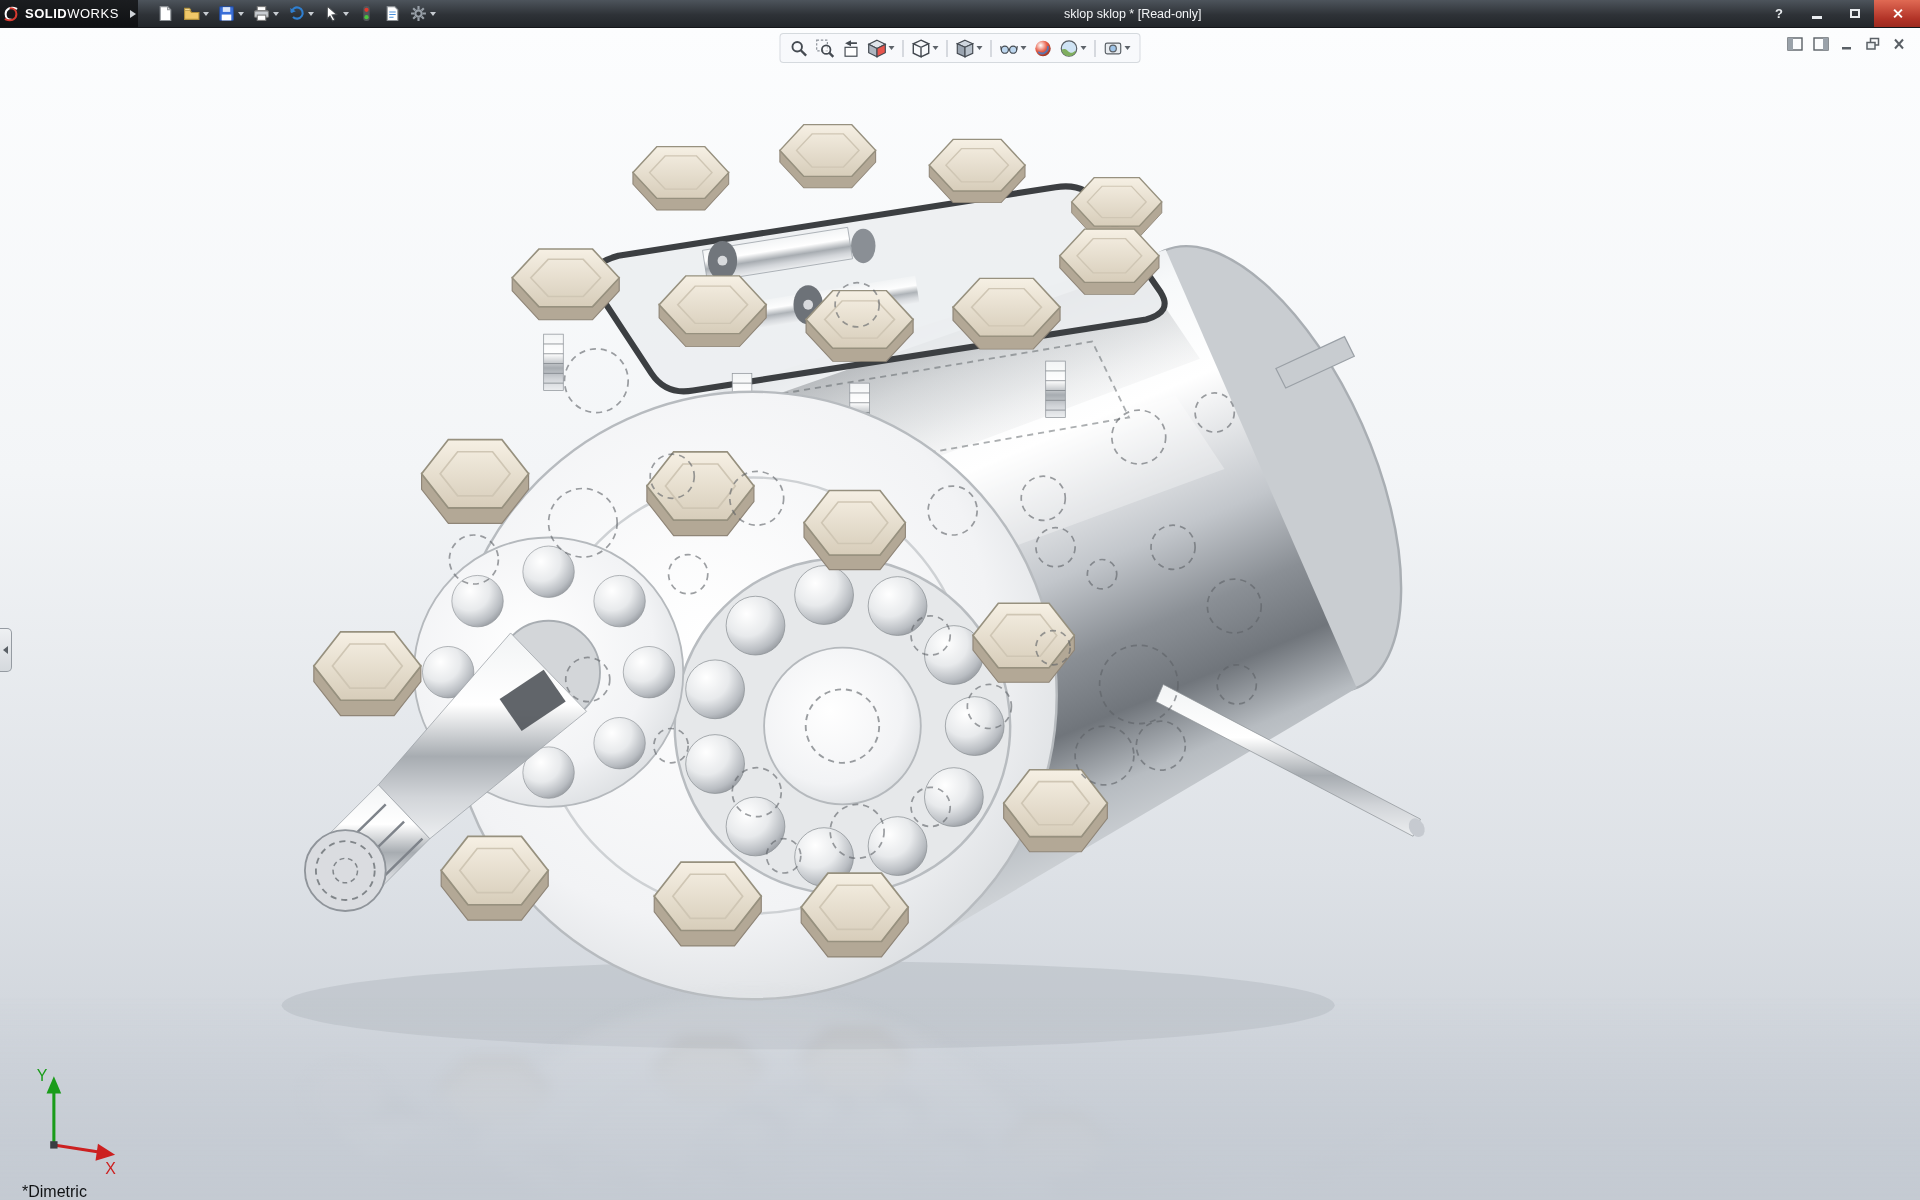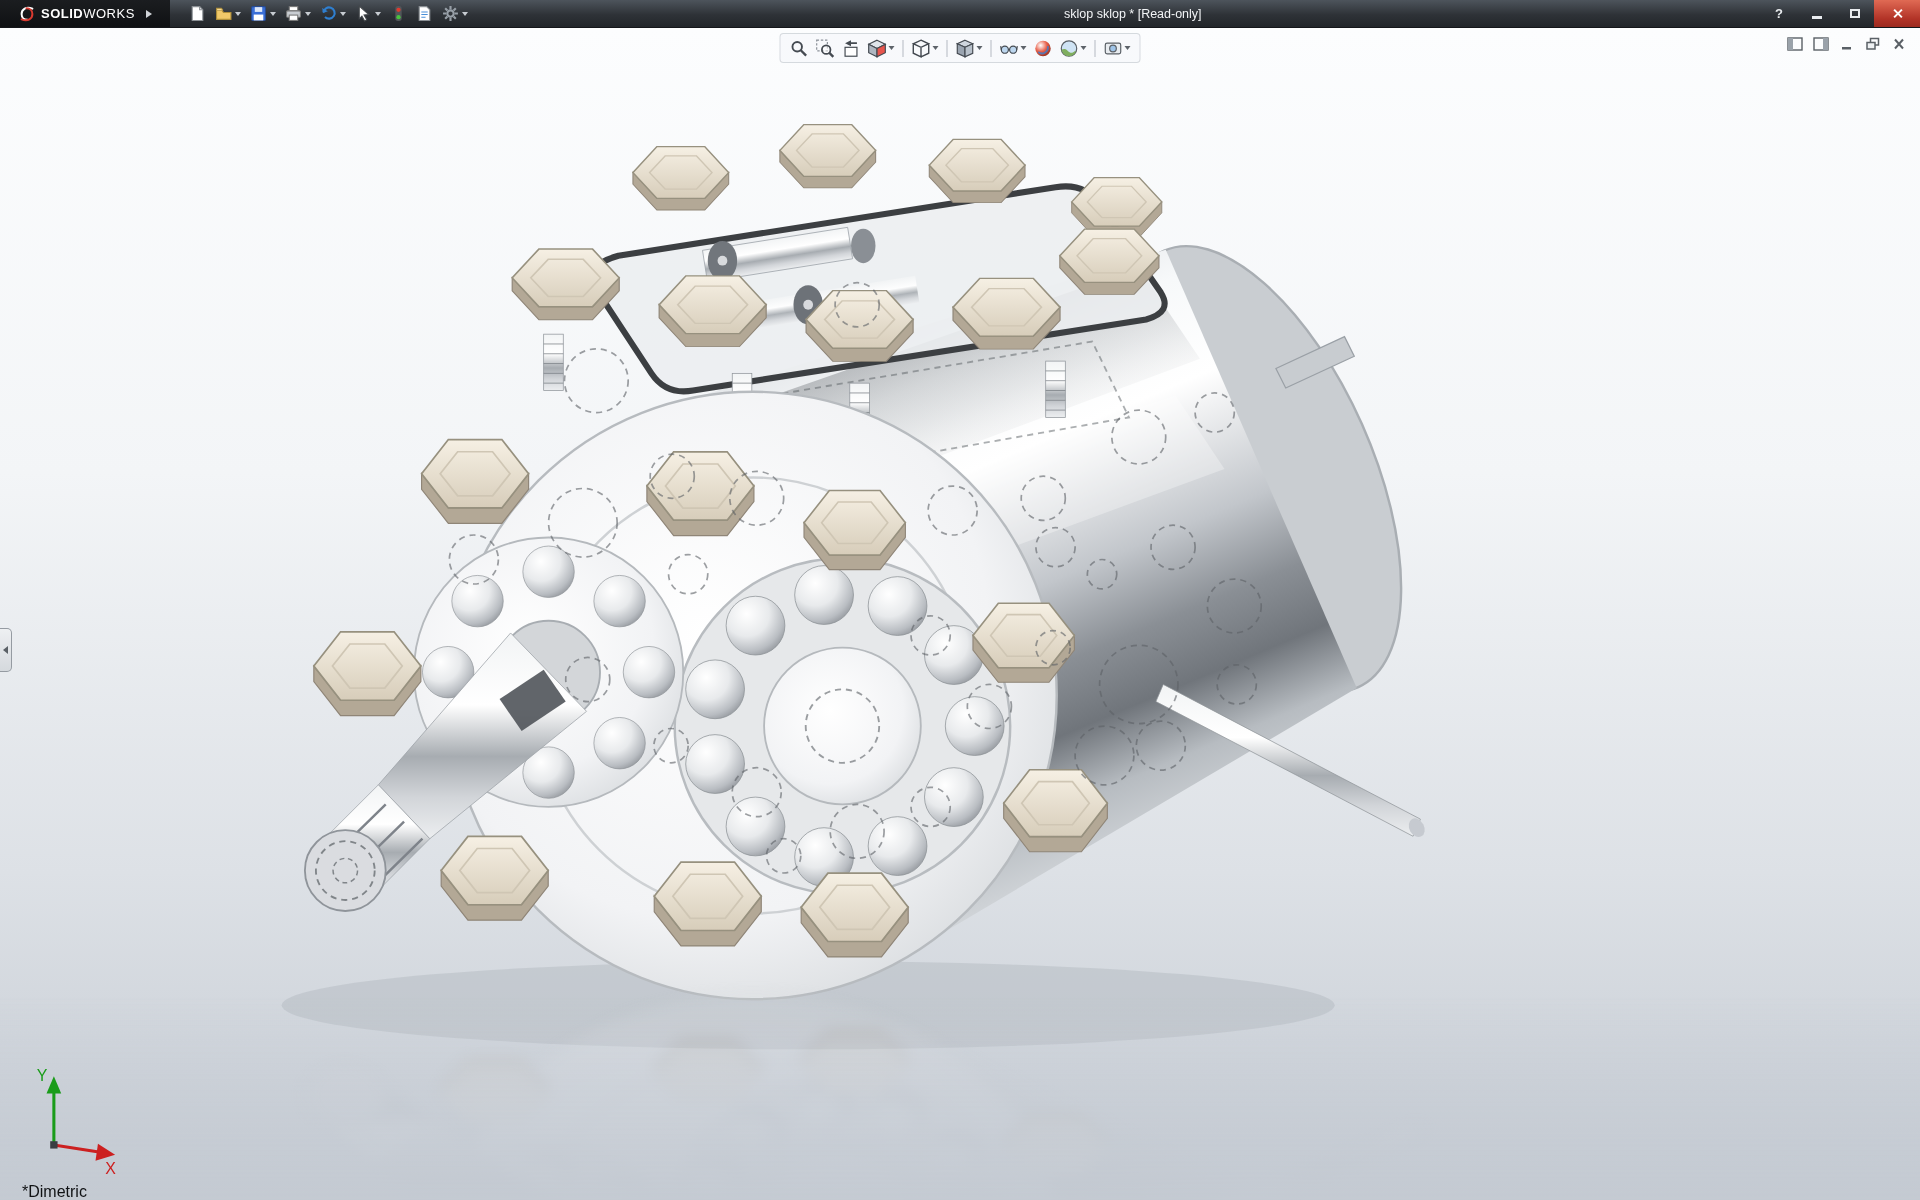--- a/index.html
+++ b/index.html
@@ -3,21 +3,21 @@
 <meta charset="utf-8">
 <style>
   * { box-sizing: border-box; margin: 0; padding: 0; }
   html,body { width:1920px; height:1200px; overflow:hidden;
     font-family:"Liberation Sans", sans-serif; background:#c6ccd4; position:relative; }
 
   
   .titlebar { position:absolute; top:0; left:0; right:0; height:28px;
     background:linear-gradient(#4d545c, #2e3237 55%, #22262a);
     display:flex; align-items:center; color:#e8ebee; border-bottom:1px solid #14161a; z-index:30; }
-  .logo { display:flex; align-items:center; gap:5px; height:100%; padding:0 18px;
+  .logo { display:flex; align-items:center; gap:5px; height:100%; padding:0 2px;
     background:linear-gradient(#1b1d20,#0f1113); }
   .logo svg { width:18px; height:18px; display:block; }
   .brand { font-size:13px; letter-spacing:.5px; color:#fff; white-space:nowrap; }
   .brand b { font-weight:bold; }
   .menu-arrow { width:0; height:0; border-top:4px solid transparent; border-bottom:4px solid transparent;
     border-left:6px solid #d0d4d8; margin-left:6px; }
   .tb-tools { display:flex; align-items:center; gap:3px; margin-left:16px; }
   .tbtn { display:flex; align-items:center; height:22px; padding:2px 3px; border-radius:3px; cursor:default; }
   .tbtn svg { width:17px; height:17px; display:block; }
   .titlebar .dd { width:0; height:0; border-left:3.5px solid transparent; border-right:3.5px solid transparent;

